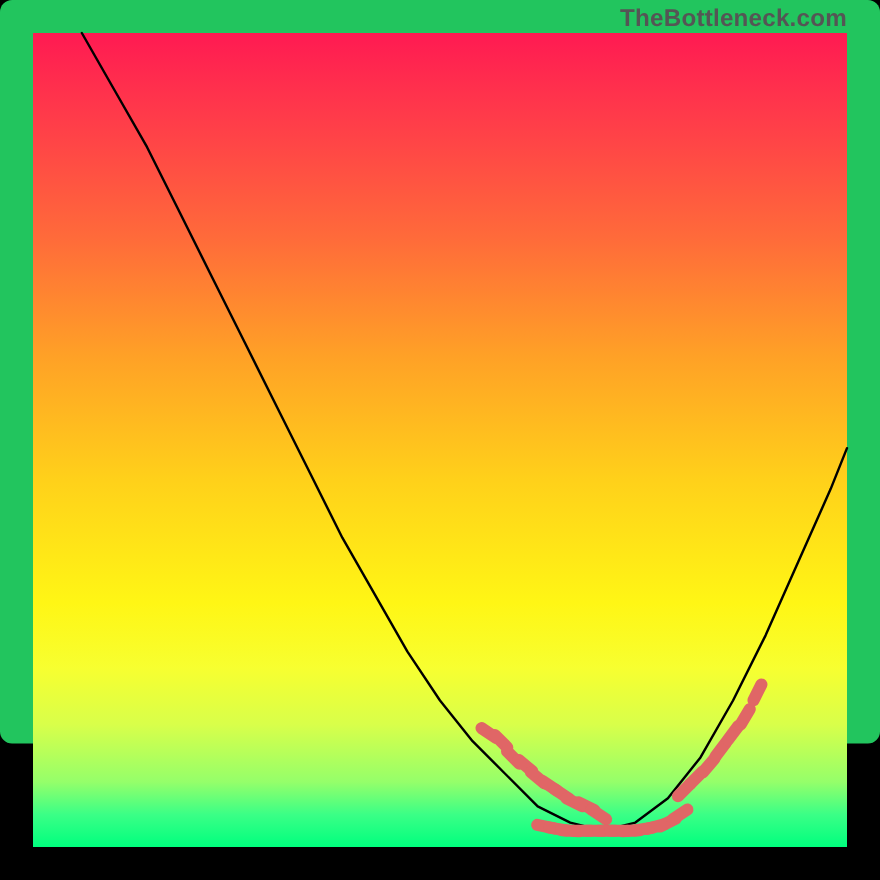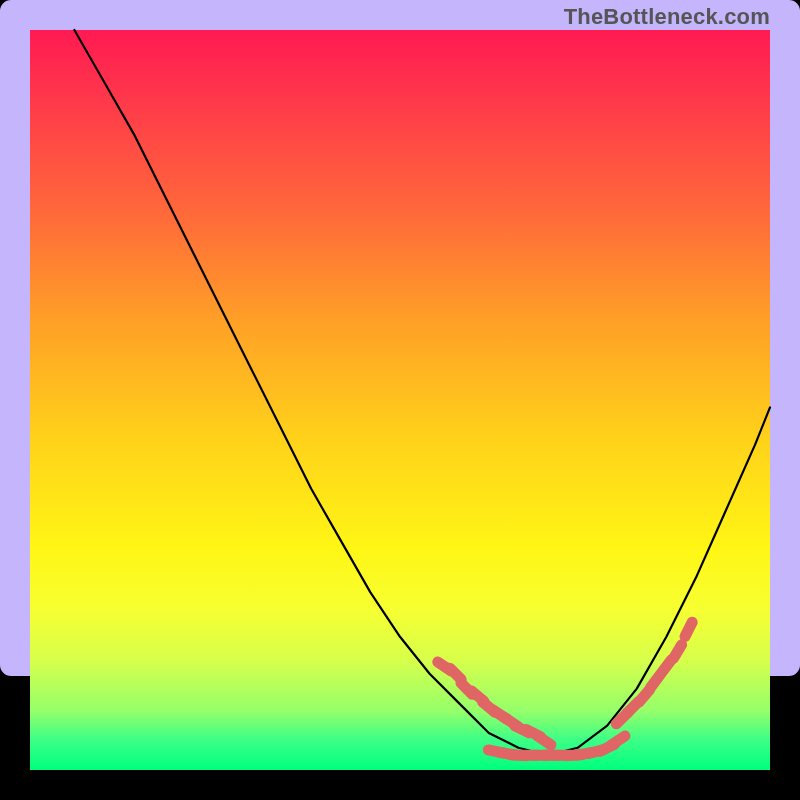--- a/index.html
+++ b/index.html
@@ -9,21 +9,21 @@
     height: 800px;
     background: #000;
     overflow: hidden;
   }
   .frame {
     position: absolute;
     left: 0;
     top: 0;
     width: 800px;
     height: 676px;
-    background: #c4b5fd;
+    background: #22c55e;
     border-radius: 11px;
   }
   .plot-area {
     position: absolute;
     left: 30px;
     top: 30px;
     width: 740px;
     height: 740px;
     
     background: linear-gradient(

